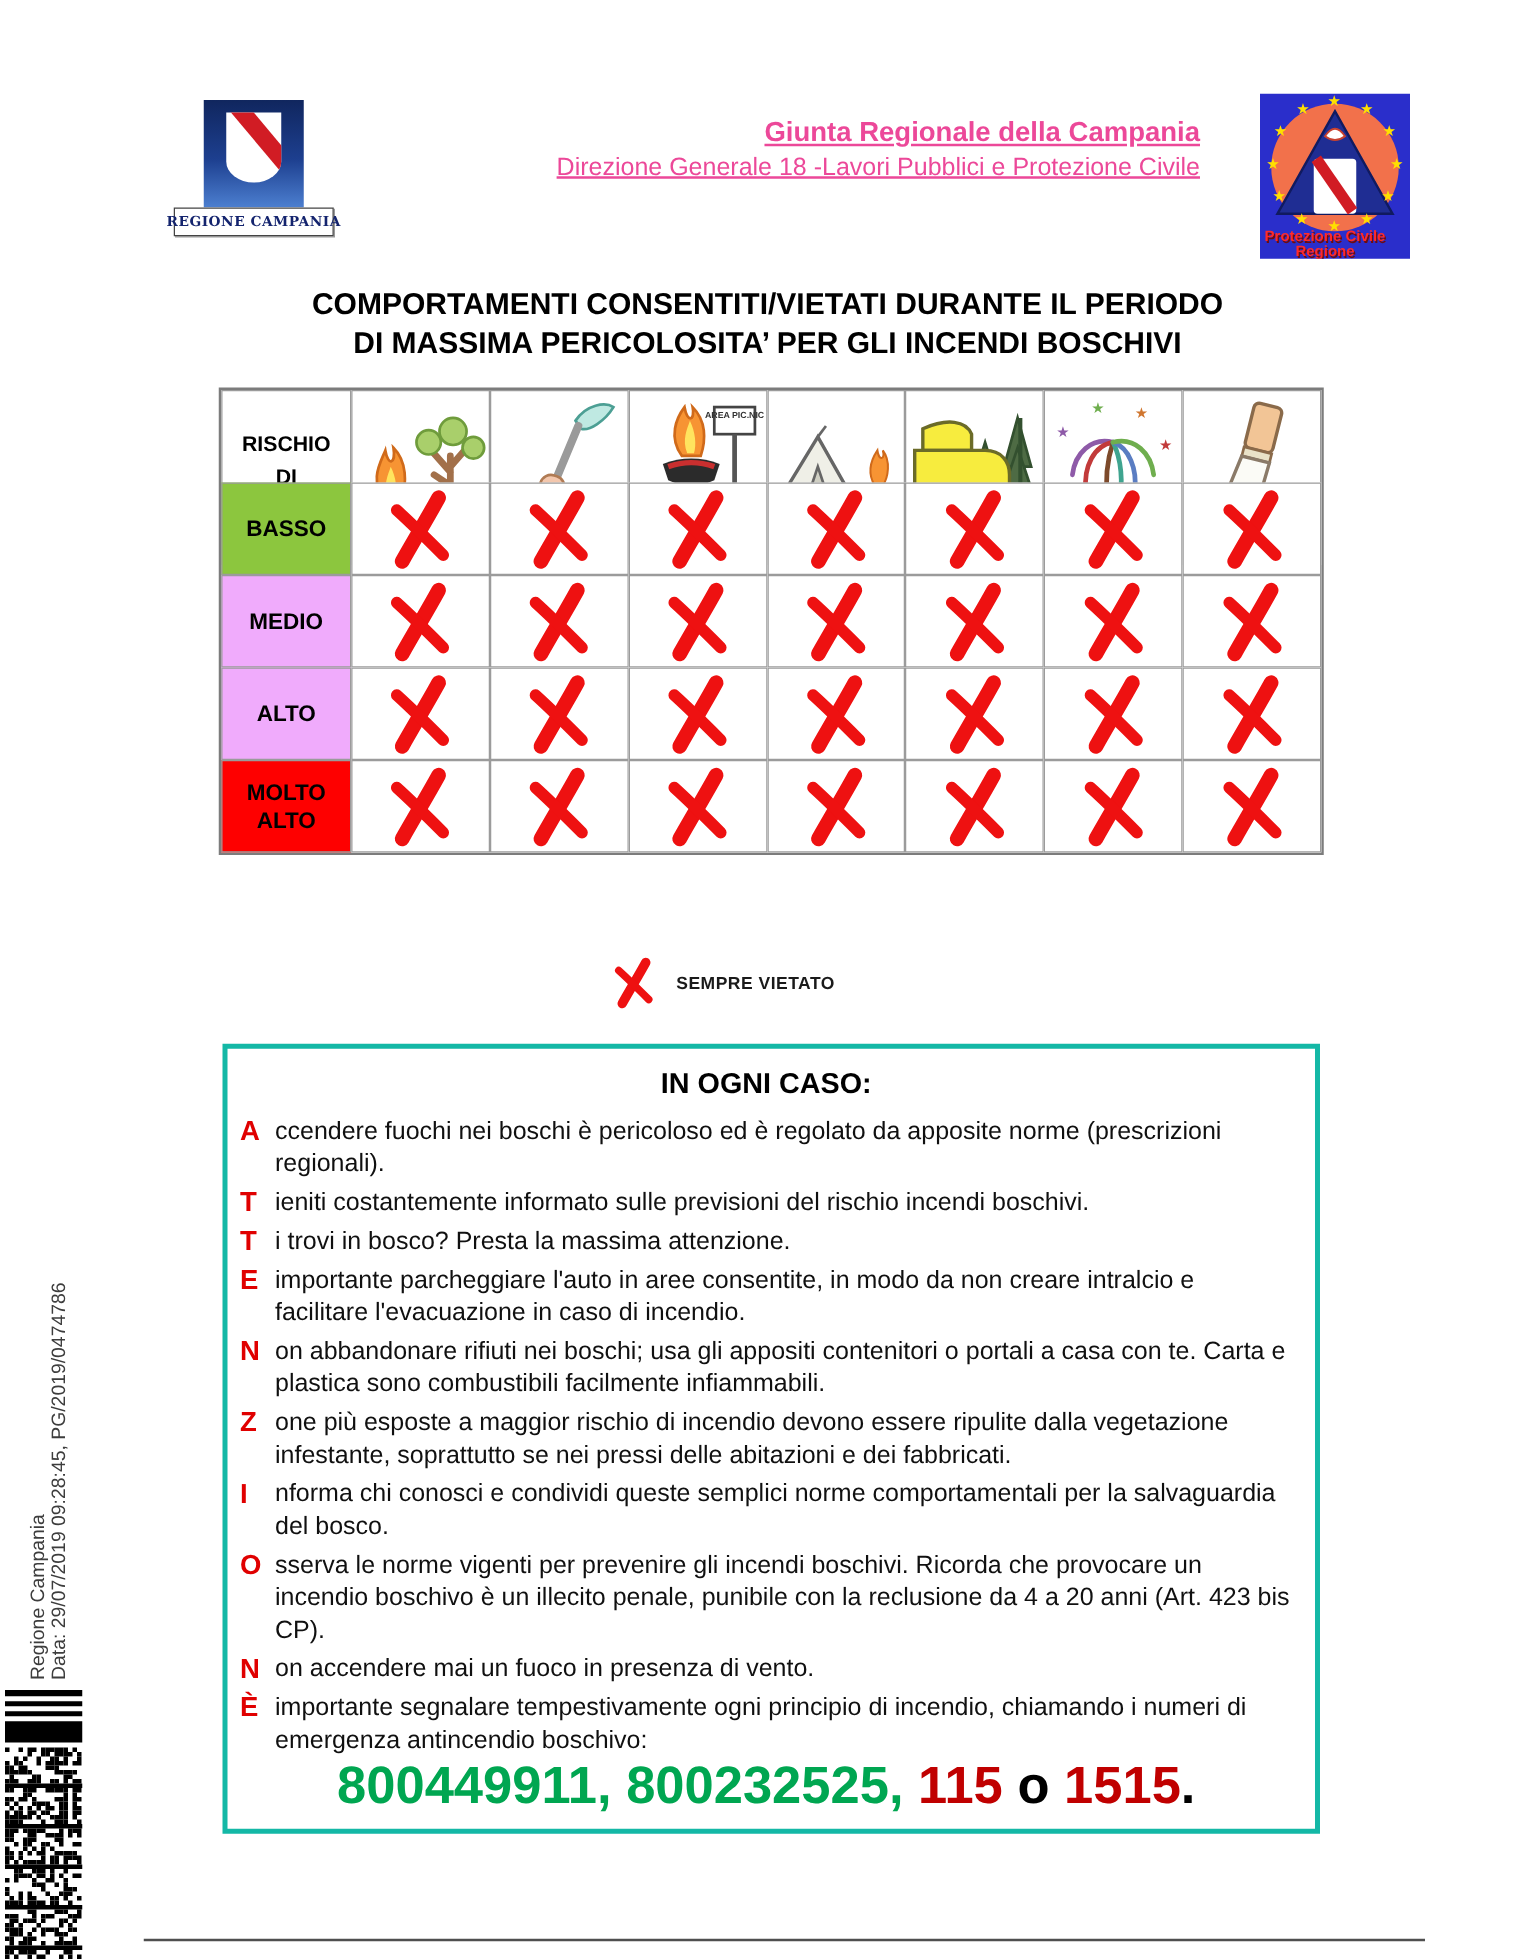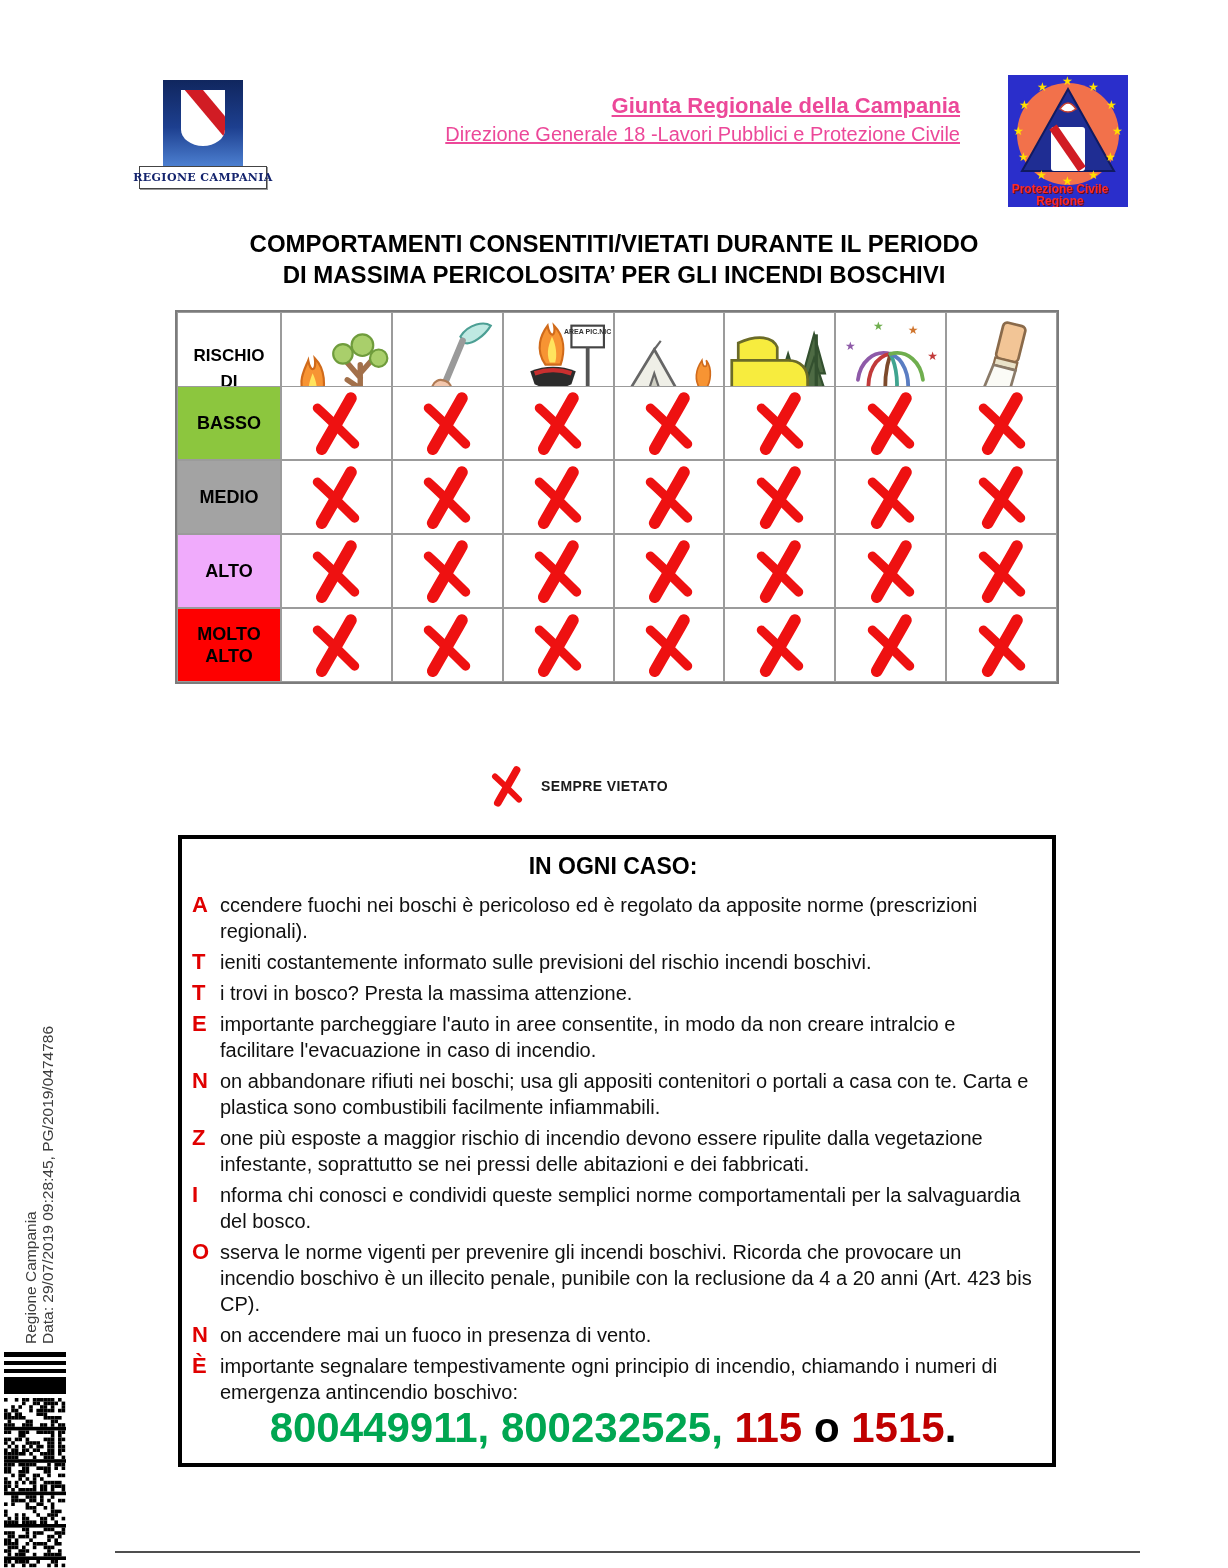--- a/index.html
+++ b/index.html
@@ -35,21 +35,21 @@
   .risk-table .hdr{height:138px;}
   .corner-label{flex-direction:column;font-weight:bold;font-size:17px;line-height:26px;text-align:center;color:#000;}
   .row-label{font-weight:bold;font-size:18px;line-height:22px;text-align:center;color:#000;padding:0 4px;}
   .xmark{width:62px;height:72px;}
   .icon-cell svg{width:100%;height:130px;}
   
   .legend{position:absolute;left:487px;top:760px;display:flex;align-items:center;gap:14px;}
   .legend .xmark{width:40px;height:52px;}
   .legend-label{font-weight:bold;font-size:14px;letter-spacing:.4px;color:#1a1a1a;}
   
-  .rules-box{position:absolute;left:178px;top:835px;width:878px;height:632px;border:4px solid #000000;
+  .rules-box{position:absolute;left:178px;top:835px;width:878px;height:632px;border:4px solid #14b8a6;
      box-sizing:border-box;padding:8px 18px 6px 10px;overflow:hidden;background:#fff;}
   .rules-title{text-align:center;font-weight:bold;font-size:23px;margin:6px 0 12px 0;color:#000;}
   .caso-item{display:flex;margin-bottom:5px;}
   .caso-letter{flex:0 0 28px;font-weight:bold;font-size:22px;line-height:26px;color:#e00000;}
   .caso-text{flex:1;font-size:20px;line-height:26px;color:#101010;}
   .emergency-line{text-align:center;font-weight:bold;font-size:42px;line-height:36px;margin-top:0;}
   
   .side-label{position:absolute;left:22px;top:982px;height:362px;
      writing-mode:vertical-rl;transform:rotate(180deg);
      font-size:15.5px;line-height:17px;color:#3d3d3d;white-space:nowrap;}
@@ -281,21 +281,21 @@
       <div class="cell">
         <svg class="xmark" viewBox="0 0 100 100">
           <use href="#redx"></use>
         </svg>
       </div>
       <div class="cell">
         <svg class="xmark" viewBox="0 0 100 100">
           <use href="#redx"></use>
         </svg>
       </div>
-      <div class="cell row-label" style="background: #a3a3a3;">MEDIO</div>
+      <div class="cell row-label" style="background: #f0abfc;">MEDIO</div>
       <div class="cell">
         <svg class="xmark" viewBox="0 0 100 100">
           <use href="#redx"></use>
         </svg>
       </div>
       <div class="cell">
         <svg class="xmark" viewBox="0 0 100 100">
           <use href="#redx"></use>
         </svg>
       </div>

